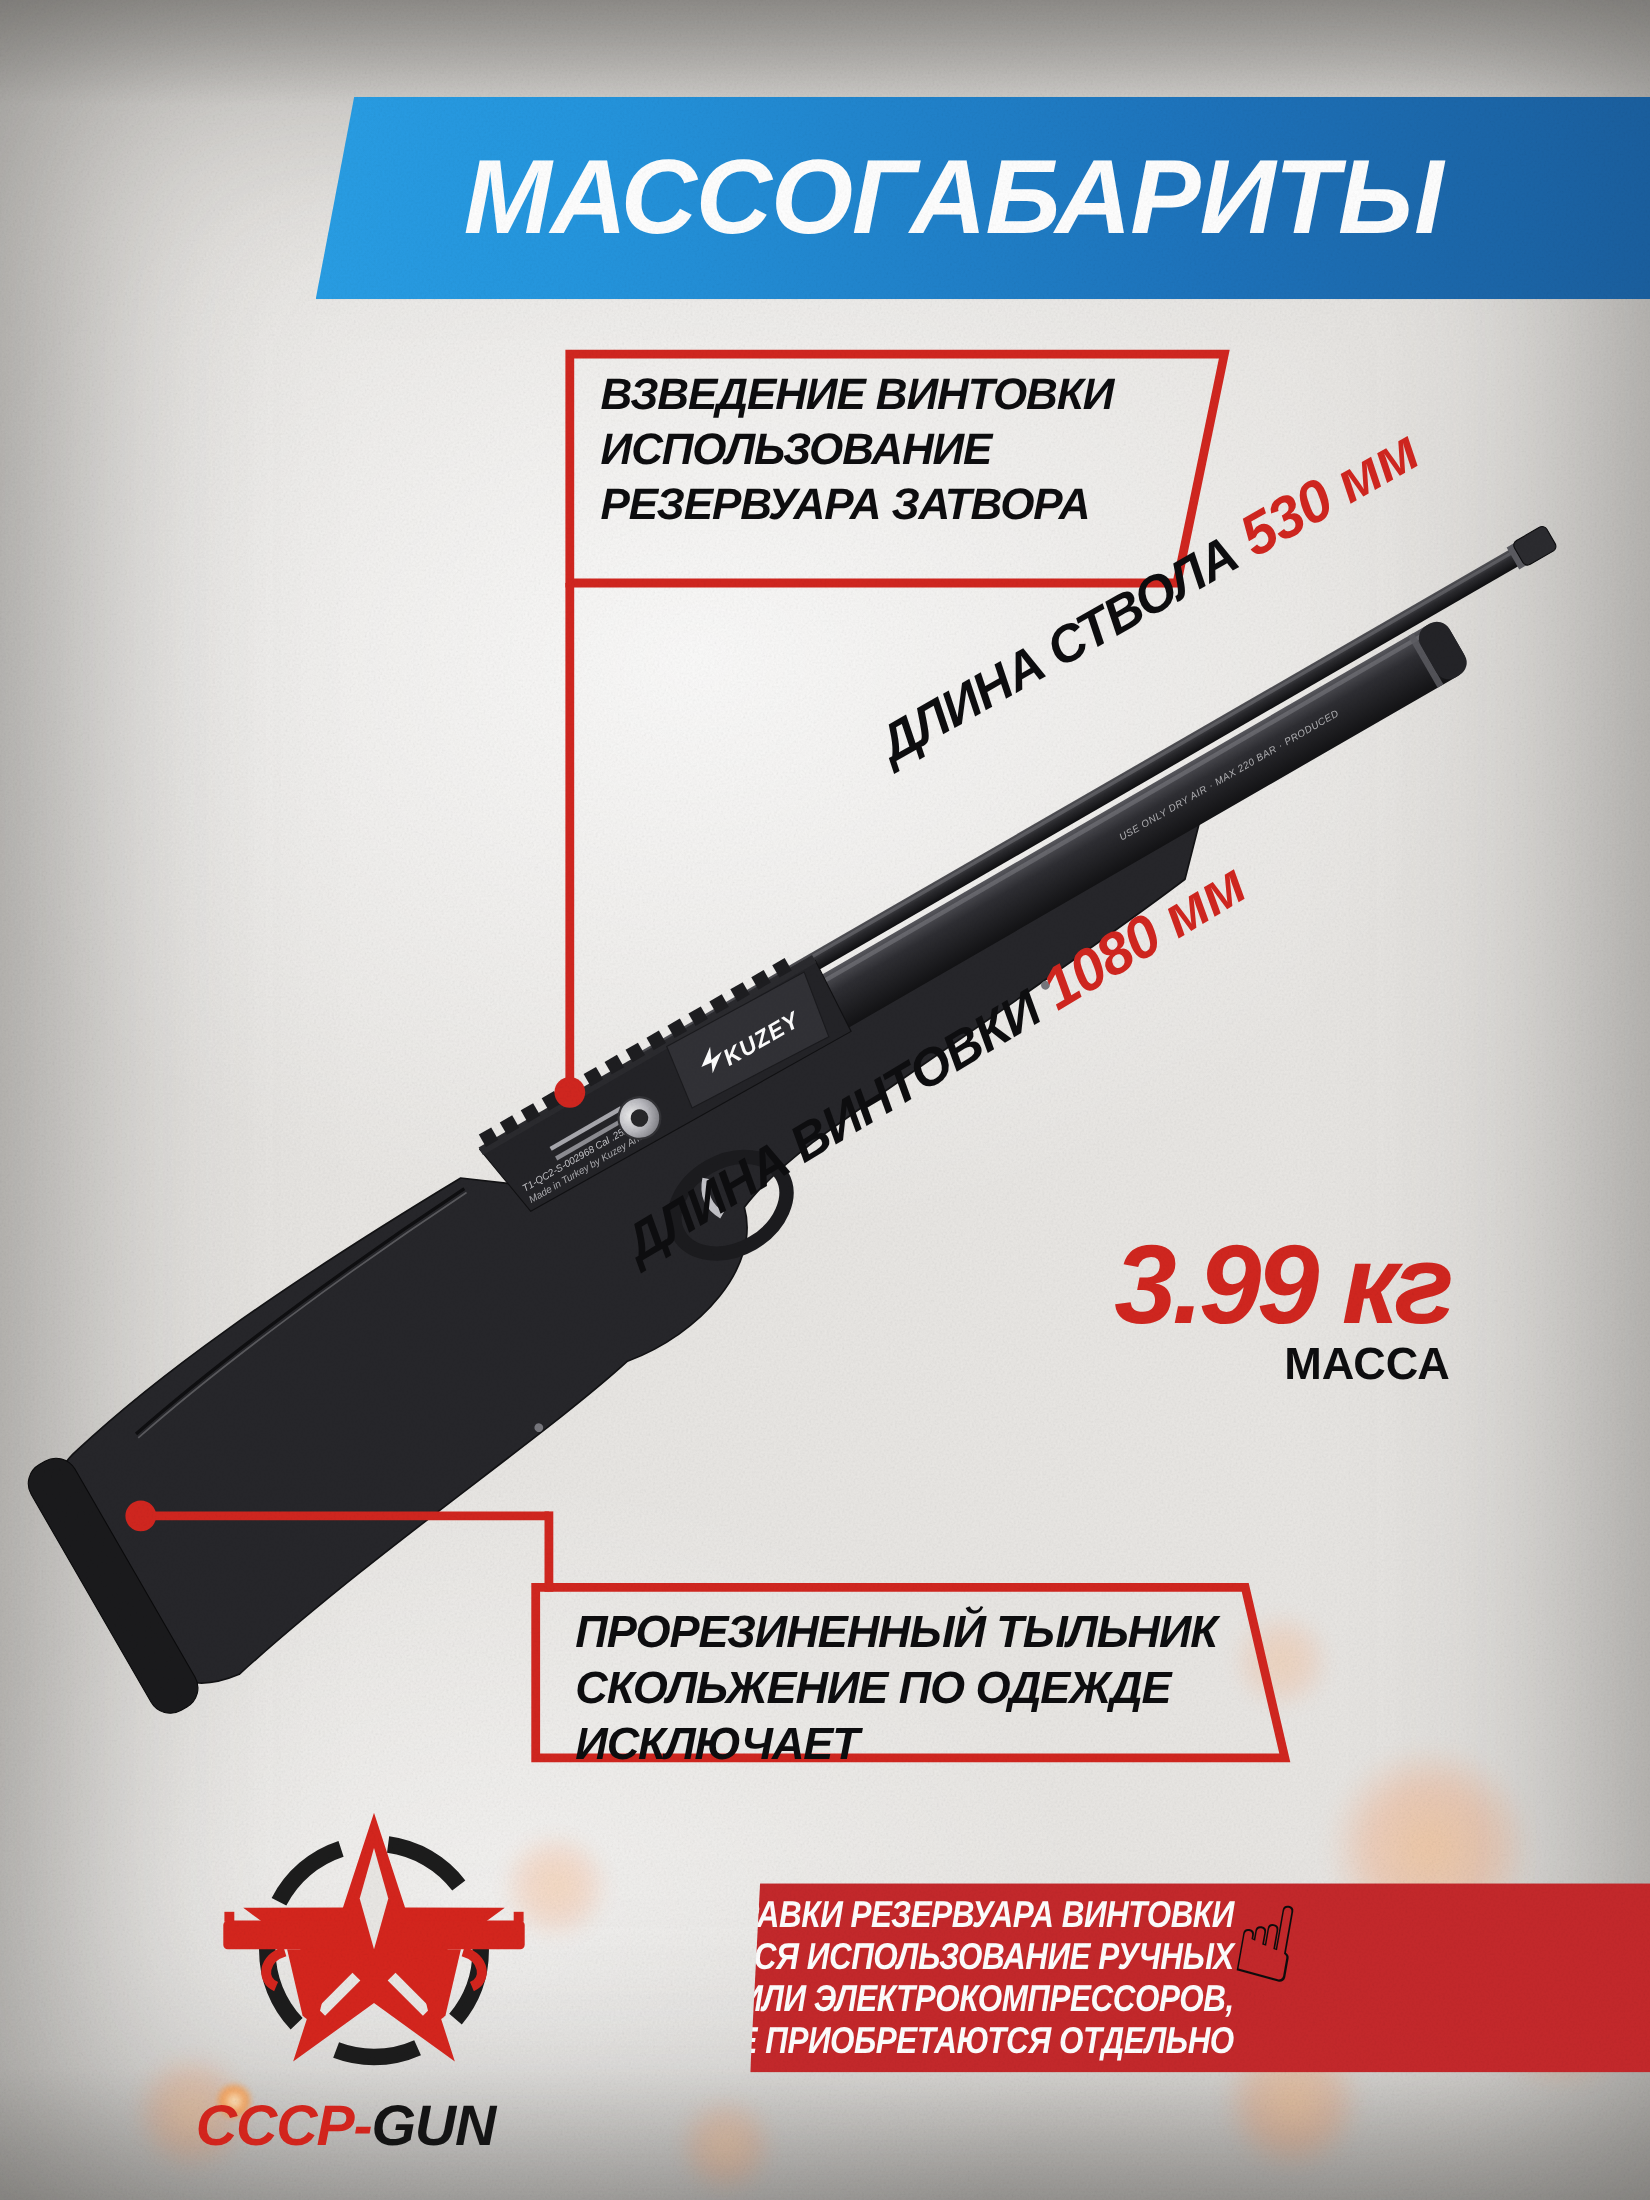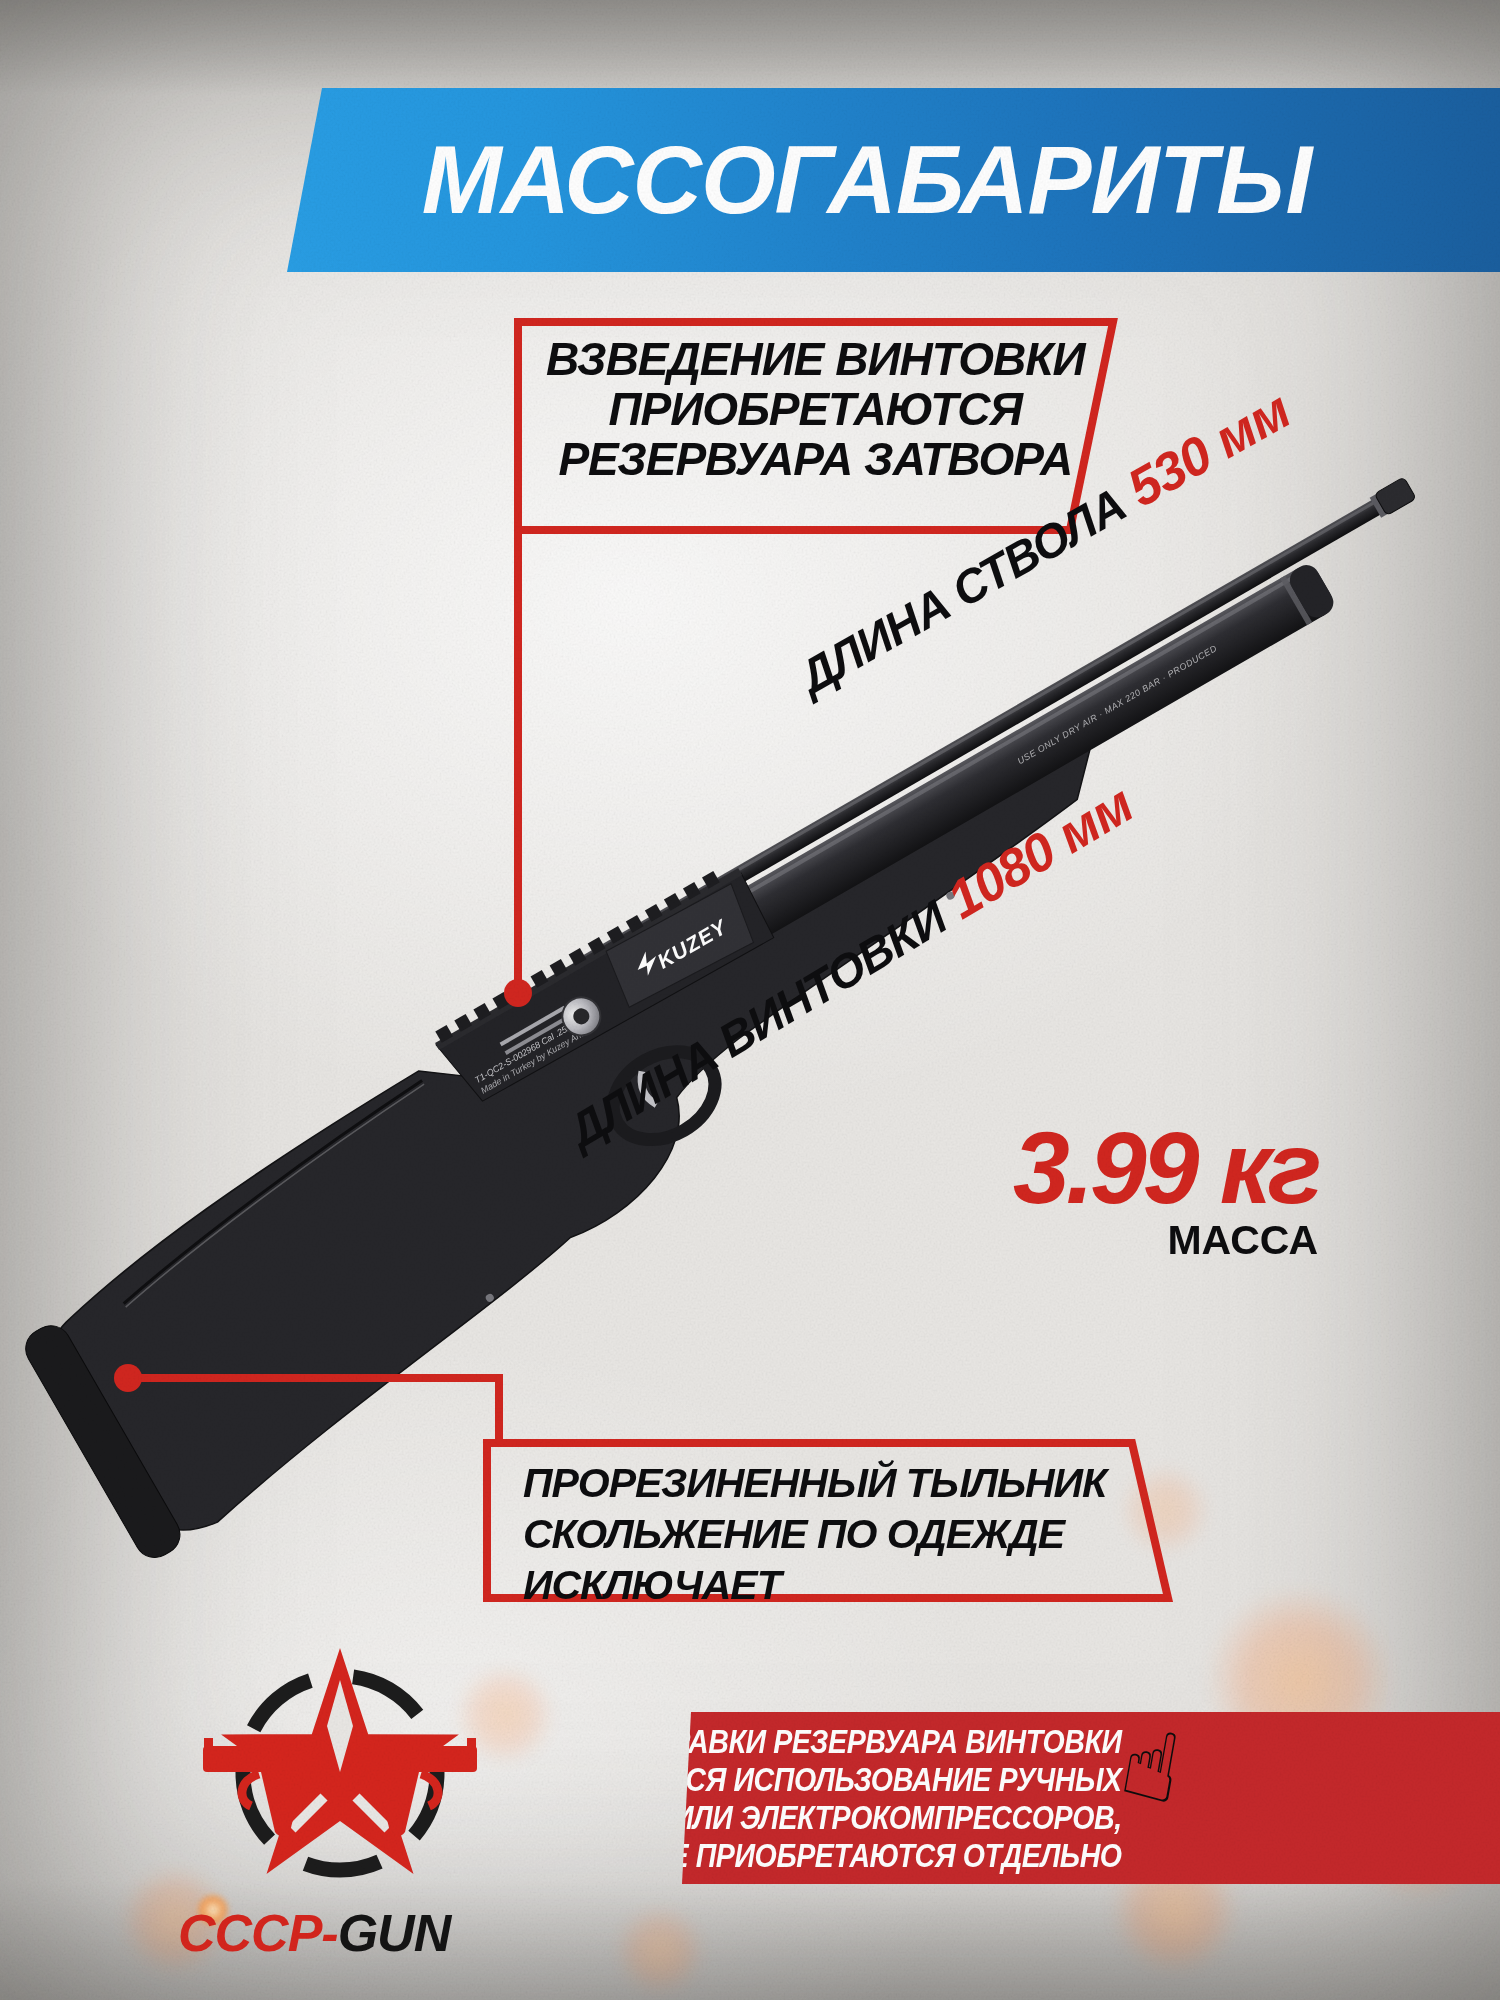--- a/index.html
+++ b/index.html
@@ -31,21 +31,21 @@
     background:linear-gradient(90deg,#2ea8ec 0%,#2496df 35%,#1d74bd 72%,#1a5f9f 100%);
     display:flex;align-items:center;justify-content:center;
     padding-left:330px;padding-right:97px;box-sizing:border-box;
     filter:drop-shadow(-20px 24px 26px rgba(40,45,60,.45));}
   .banner h1{margin:0;color:#ffffff;font-size:96px;font-style:italic;font-weight:700;
     letter-spacing:-1px;white-space:nowrap;}
   
   .overlay{position:absolute;inset:0;z-index:20;}
   
   .callout-text{position:absolute;z-index:30;color:#0d0d0f;font-style:italic;font-weight:700;}
-  .ct-top{left:546px;top:334px;font-size:46px;line-height:50px;letter-spacing:-1px;text-align:center;}
+  .ct-top{left:546px;top:334px;font-size:40px;line-height:50px;letter-spacing:-1px;}
   .ct-bottom{left:523px;top:1458px;font-size:41px;line-height:51px;letter-spacing:-1px;}
   
   .diag{position:absolute;z-index:30;white-space:nowrap;font-style:italic;font-weight:700;
     transform-origin:left bottom;height:62px;display:flex;align-items:baseline;}
   .diag .lbl{color:#0d0d0f;font-size:47px;letter-spacing:-1px;}
   .diag .val{color:#d2261f;font-size:53px;letter-spacing:-1px;margin-left:14px;}
   .diag-barrel{left:818px;top:644px;transform:rotate(-29.5deg);}
   .diag-overall{left:588px;top:1098px;transform:rotate(-31deg);}
   
   .mass{position:absolute;left:962px;top:1118px;width:356px;z-index:30;text-align:right;}
@@ -178,21 +178,21 @@
       <polygon points="487,1443 1132,1443 1168,1598 487,1598"></polygon>
       <line x1="136" y1="1378" x2="499" y2="1378"></line>
       <line x1="499" y1="1374" x2="499" y2="1447"></line>
     </g>
     <circle cx="518" cy="993" r="14" fill="#d2261f"></circle>
     <circle cx="128" cy="1378" r="14" fill="#d2261f"></circle>
   </svg>
 
   <div class="callout-text ct-top">
     <div>ВЗВЕДЕНИЕ ВИНТОВКИ</div>
-    <div>ПРИОБРЕТАЮТСЯ</div>
+    <div>ИСПОЛЬЗОВАНИЕ</div>
     <div>РЕЗЕРВУАРА ЗАТВОРА</div>
   </div>
 
   <div class="diag diag-barrel">
     <span class="lbl">ДЛИНА СТВОЛА</span>
     <span class="val">530 мм</span>
   </div>
   <div class="diag diag-overall">
     <span class="lbl">ДЛИНА ВИНТОВКИ</span>
     <span class="val">1080 мм</span>

